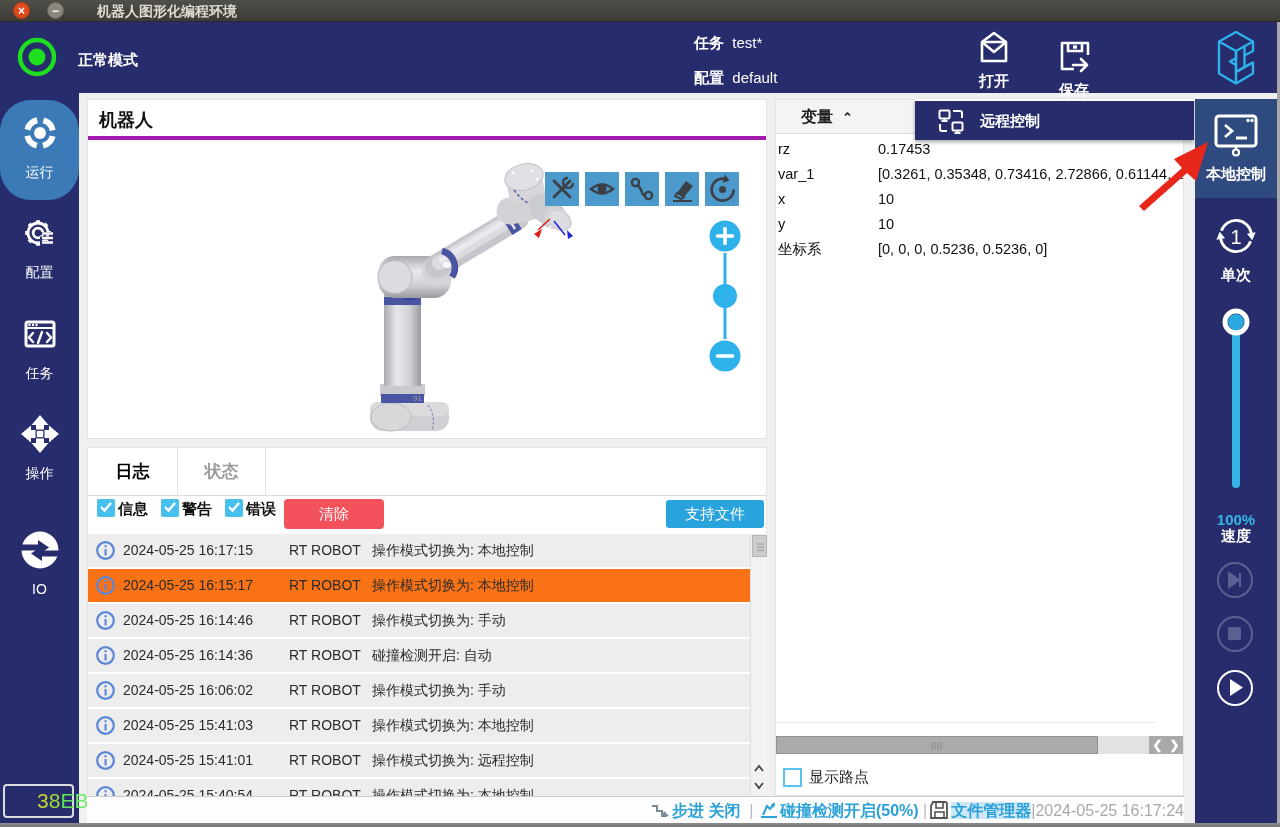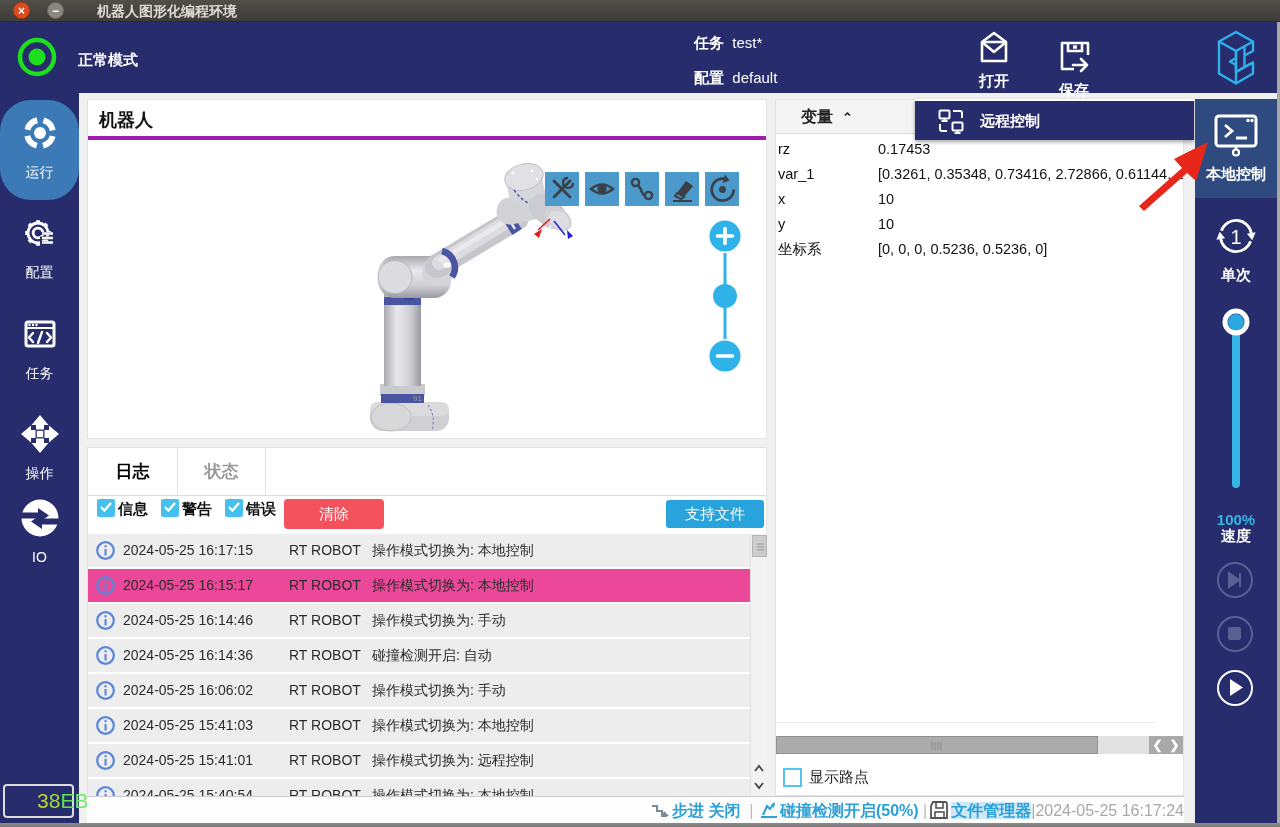--- a/index.html
+++ b/index.html
@@ -187,21 +187,21 @@
   <div class="navitem" style="top:308px;">
     <svg width="42" height="42" viewBox="0 0 42 42" fill="#fff">
       <path d="M21 2 L29.5 12 L25 12 L25 16.5 L17 16.5 L17 12 L12.5 12 Z"></path>
       <path d="M21 40 L29.5 30 L25 30 L25 25.5 L17 25.5 L17 30 L12.5 30 Z"></path>
       <path d="M2 21 L12 12.5 L12 17 L16.5 17 L16.5 25 L12 25 L12 29.5 Z"></path>
       <path d="M40 21 L30 12.5 L30 17 L25.5 17 L25.5 25 L30 25 L30 29.5 Z"></path>
       <rect x="17.8" y="17.8" width="6.4" height="6.4"></rect>
     </svg>
     <div class="lbl">操作</div>
   </div>
-  <div class="navitem" style="top:392px;">
+  <div class="navitem" style="top:424px;">
     <svg width="42" height="42" viewBox="0 0 42 42">
       <circle cx="21" cy="21" r="18.5" fill="#fff"></circle>
       <path d="M2 15.5 h17 v-4.5 l11 7.5 -11 7.5 v-4.5 h-17 z" fill="#262c6c"></path>
       <path d="M40 21.5 h-17 v-4.5 l-11 7.5 11 7.5 v-4.5 h17 z" fill="#262c6c"></path>
     </svg>
     <div class="lbl">IO</div>
   </div>
   <div id="chip" style="top:691px;"><span style="color:#c6d52b">3</span><span style="color:#9cdd33">8</span><span style="color:#5ce455">E</span><span style="color:#6fe969">B</span></div>
 </div>
 
@@ -356,21 +356,21 @@
       <div class="logrow" style="top:86px;background:#ededed">
         <svg class="ico" width="19" height="19" viewBox="0 0 19 19">
           <circle cx="9.5" cy="9.5" r="8.3" fill="none" stroke="#5b86d8" stroke-width="2.2"></circle>
           <rect x="8.5" y="8" width="2.1" height="6.5" fill="#5b86d8"></rect>
           <rect x="8.5" y="4.2" width="2.1" height="2.1" fill="#5b86d8"></rect>
         </svg>
         <span class="t1">2024-05-25 16:17:15</span>
         <span class="t2">RT ROBOT</span>
         <span class="t3">操作模式切换为: 本地控制</span>
       </div>
-      <div class="logrow" style="top:121px;background:#ec4899">
+      <div class="logrow" style="top:121px;background:#f97316">
         <svg class="ico" width="19" height="19" viewBox="0 0 19 19">
           <circle cx="9.5" cy="9.5" r="8.3" fill="none" stroke="#5b86d8" stroke-width="2.2"></circle>
           <rect x="8.5" y="8" width="2.1" height="6.5" fill="#5b86d8"></rect>
           <rect x="8.5" y="4.2" width="2.1" height="2.1" fill="#5b86d8"></rect>
         </svg>
         <span class="t1">2024-05-25 16:15:17</span>
         <span class="t2">RT ROBOT</span>
         <span class="t3">操作模式切换为: 本地控制</span>
       </div>
       <div class="logrow" style="top:156px;background:#ededed">

